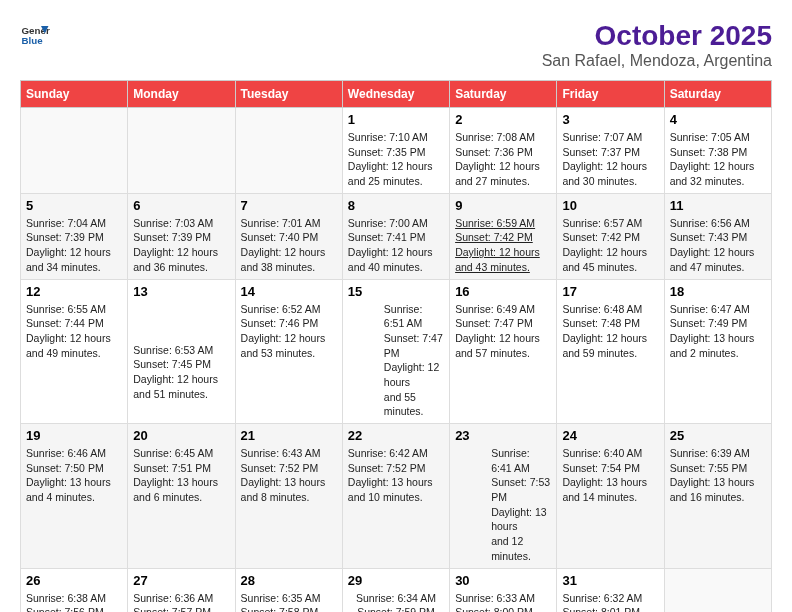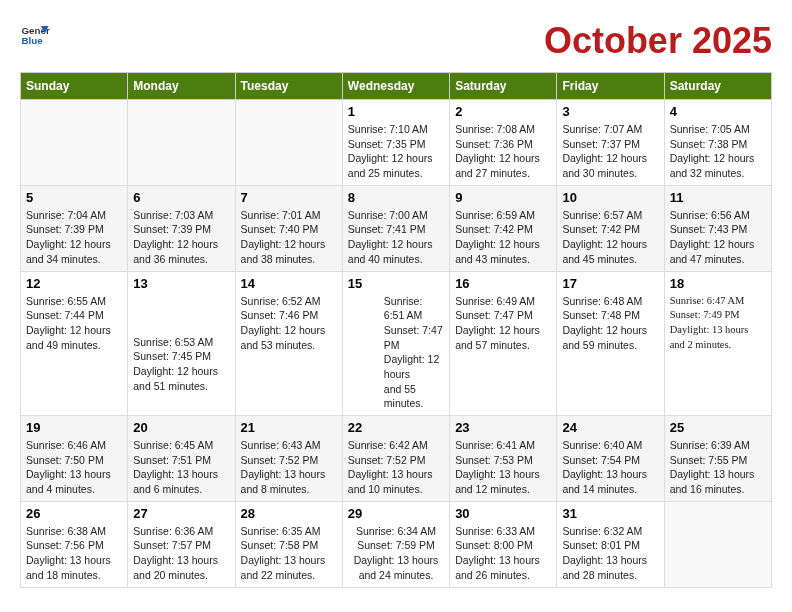--- a/index.html
+++ b/index.html
@@ -22,35 +22,35 @@
     }
     .logo-icon {
       width: 30px;
       height: 30px;
       margin-right: 4px;
     }
     .title-block {
       text-align: right;
     }
     .month-title {
-      font-size: 36px;
+      font-size: 28px;
       font-weight: bold;
-      color: #b91c1c;
+      color: #4c1d95;
     }
     .subtitle {
       font-size: 16px;
       color: #555;
     }
     table {
       width: 100%;
       border-collapse: collapse;
       font-size: 11px;
     }
     thead tr th {
-      background-color: #4d7c0f;
+      background-color: #ef4444;
       color: #fff;
       text-align: left;
       padding: 6px 5px;
       font-size: 12px;
       font-weight: bold;
       border: 1px solid #ccc;
     }
     tbody tr td {
       vertical-align: top;
       padding: 4px 5px;
@@ -83,20 +83,21 @@
 <div class="header">
   <div class="logo">
     <svg class="logo-icon" viewBox="0 0 40 40">
       <text x="2" y="18" font-size="13" font-weight="bold" fill="#333">General</text>
       <text x="2" y="32" font-size="13" font-weight="bold" fill="#1a5fa8">Blue</text>
       <polygon points="28,8 38,8 33,18" fill="#1a5fa8"></polygon>
     </svg>
   </div>
   <div class="title-block">
     <div class="month-title">October 2025</div>
+    <div class="subtitle">San Rafael, Mendoza, Argentina</div>
   </div>
 </div>
 
 <table>
   <thead>
     <tr id="weekday-header">
         <th>Sunday</th>
         <th>Monday</th>
         <th>Tuesday</th>
         <th>Wednesday</th>
@@ -163,21 +164,21 @@
         </td>
         <td>
           <span class="day-num">8</span>
           <div class="day-info" style="white-space: pre-line;">Sunrise: 7:00 AM
 Sunset: 7:41 PM
 Daylight: 12 hours
 and 40 minutes.</div>
         </td>
         <td>
           <span class="day-num">9</span>
-          <div class="day-info" style="white-space: pre-line;">Sunrise: 6:59 AM
+          <div class="day-info" style="white-space: pre-line; text-decoration: underline;">Sunrise: 6:59 AM
 Sunset: 7:42 PM
 Daylight: 12 hours
 and 43 minutes.</div>
         </td>
         <td>
           <span class="day-num">10</span>
           <div class="day-info" style="white-space: pre-line;">Sunrise: 6:57 AM
 Sunset: 7:42 PM
 Daylight: 12 hours
 and 45 minutes.</div>
@@ -228,21 +229,21 @@
         </td>
         <td>
           <span class="day-num">17</span>
           <div class="day-info" style="white-space: pre-line;">Sunrise: 6:48 AM
 Sunset: 7:48 PM
 Daylight: 12 hours
 and 59 minutes.</div>
         </td>
         <td>
           <span class="day-num">18</span>
-          <div class="day-info" style="white-space: pre-line; font-family: Liberation Serif, serif;">Sunrise: 6:47 AM
+          <div class="day-info" style="white-space: pre-line;">Sunrise: 6:47 AM
 Sunset: 7:49 PM
 Daylight: 13 hours
 and 2 minutes.</div>
         </td>
       </tr>
       <tr>
         <td>
           <span class="day-num">19</span>
           <div class="day-info" style="white-space: pre-line;">Sunrise: 6:46 AM
 Sunset: 7:50 PM
@@ -265,21 +266,21 @@
         </td>
         <td>
           <span class="day-num">22</span>
           <div class="day-info" style="white-space: pre-line;">Sunrise: 6:42 AM
 Sunset: 7:52 PM
 Daylight: 13 hours
 and 10 minutes.</div>
         </td>
         <td>
           <span class="day-num">23</span>
-          <div class="day-info" style="white-space: pre-line;">Sunrise: 6:41 AM
+          <div class="day-info" style="white-space: pre-line; margin-left: 36px;">Sunrise: 6:41 AM
 Sunset: 7:53 PM
 Daylight: 13 hours
 and 12 minutes.</div>
         </td>
         <td>
           <span class="day-num">24</span>
           <div class="day-info" style="white-space: pre-line;">Sunrise: 6:40 AM
 Sunset: 7:54 PM
 Daylight: 13 hours
 and 14 minutes.</div>

